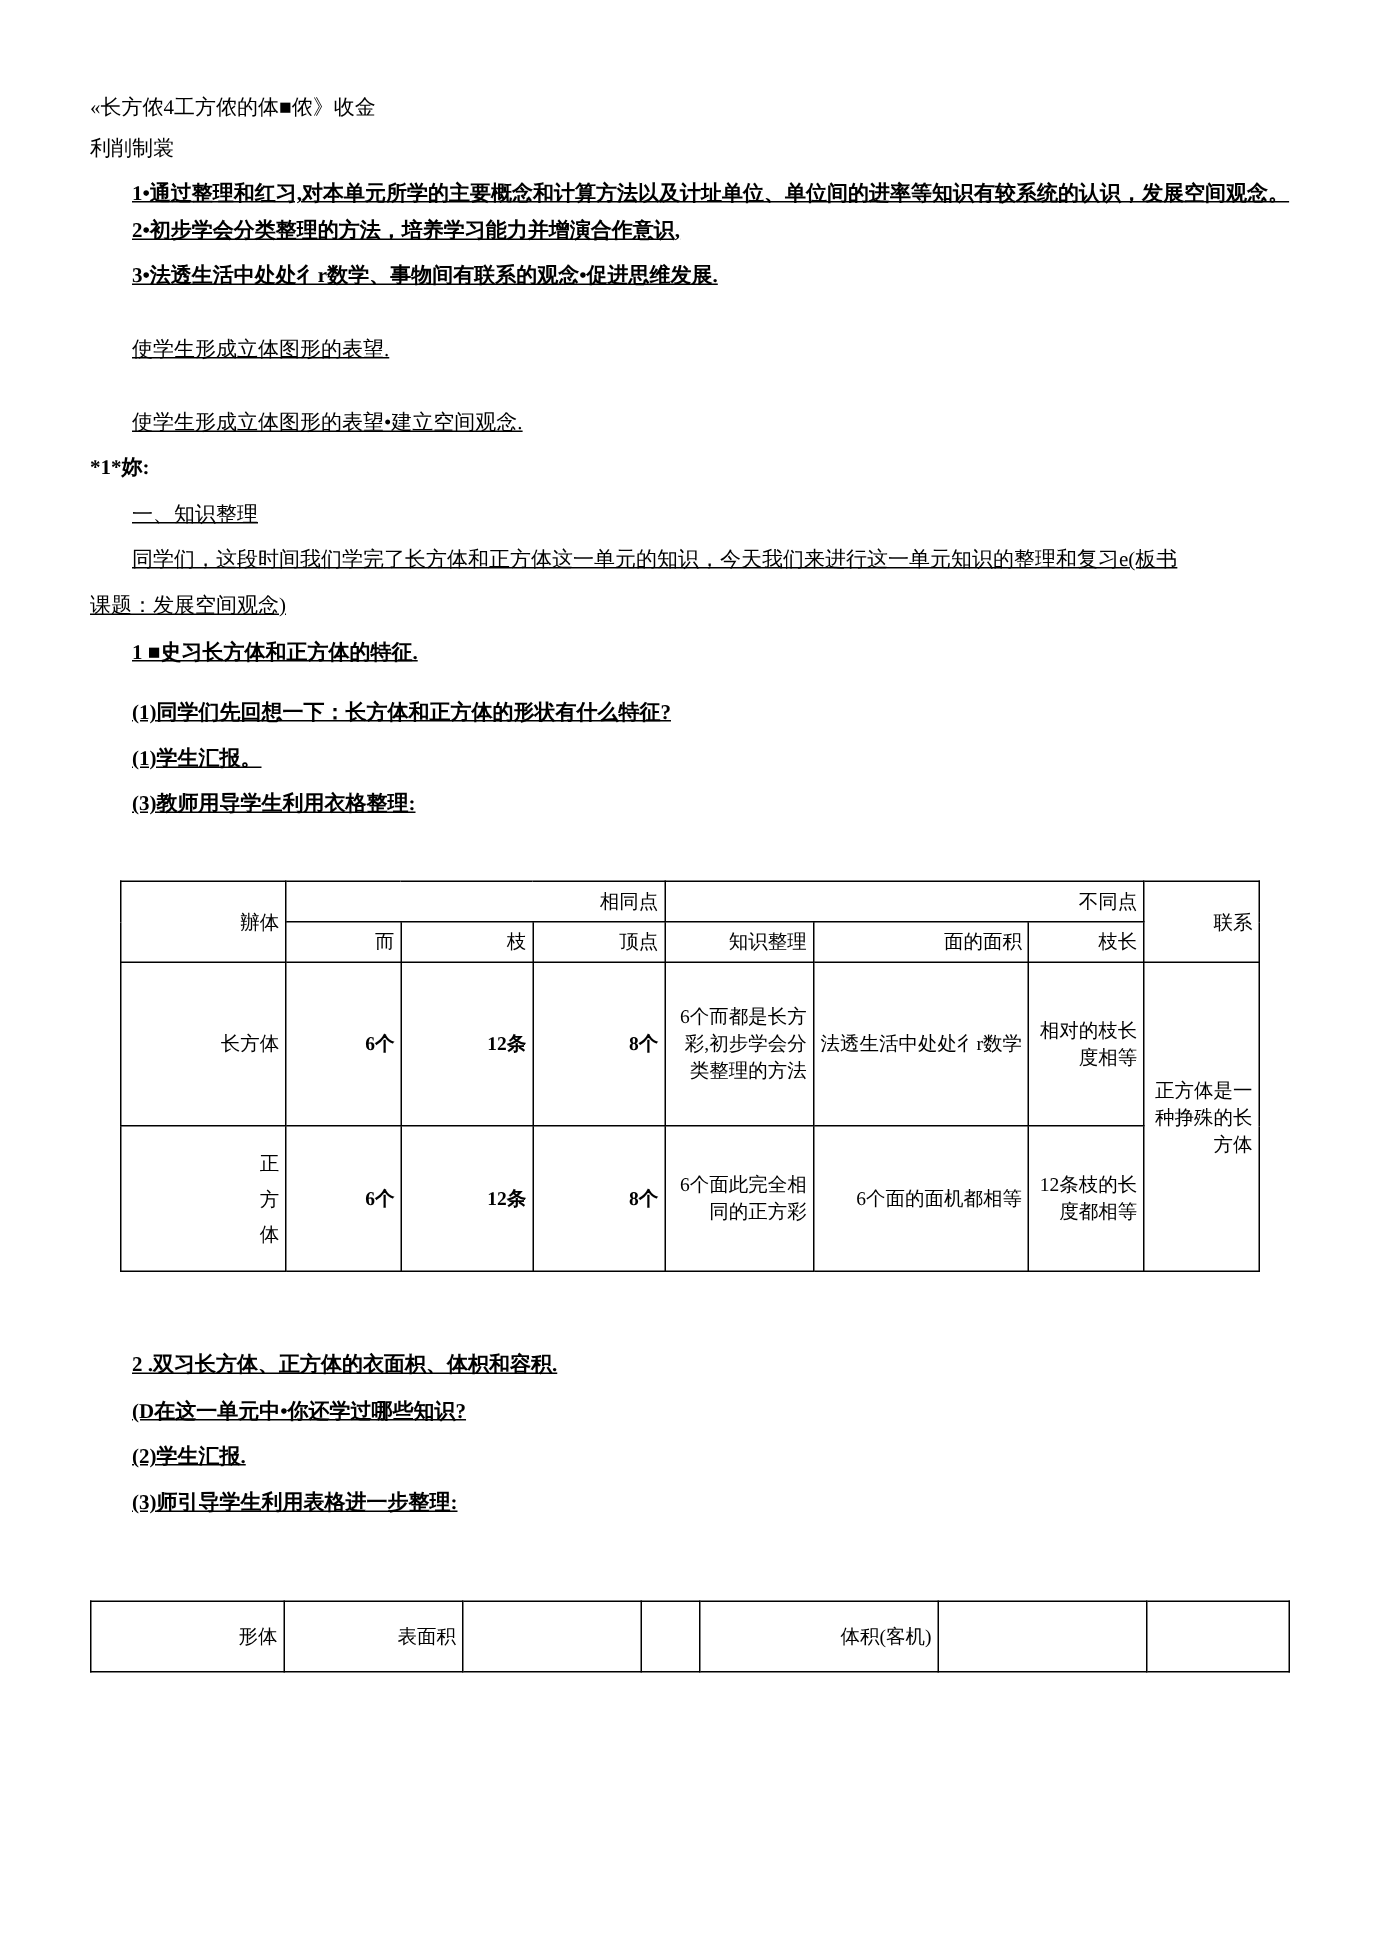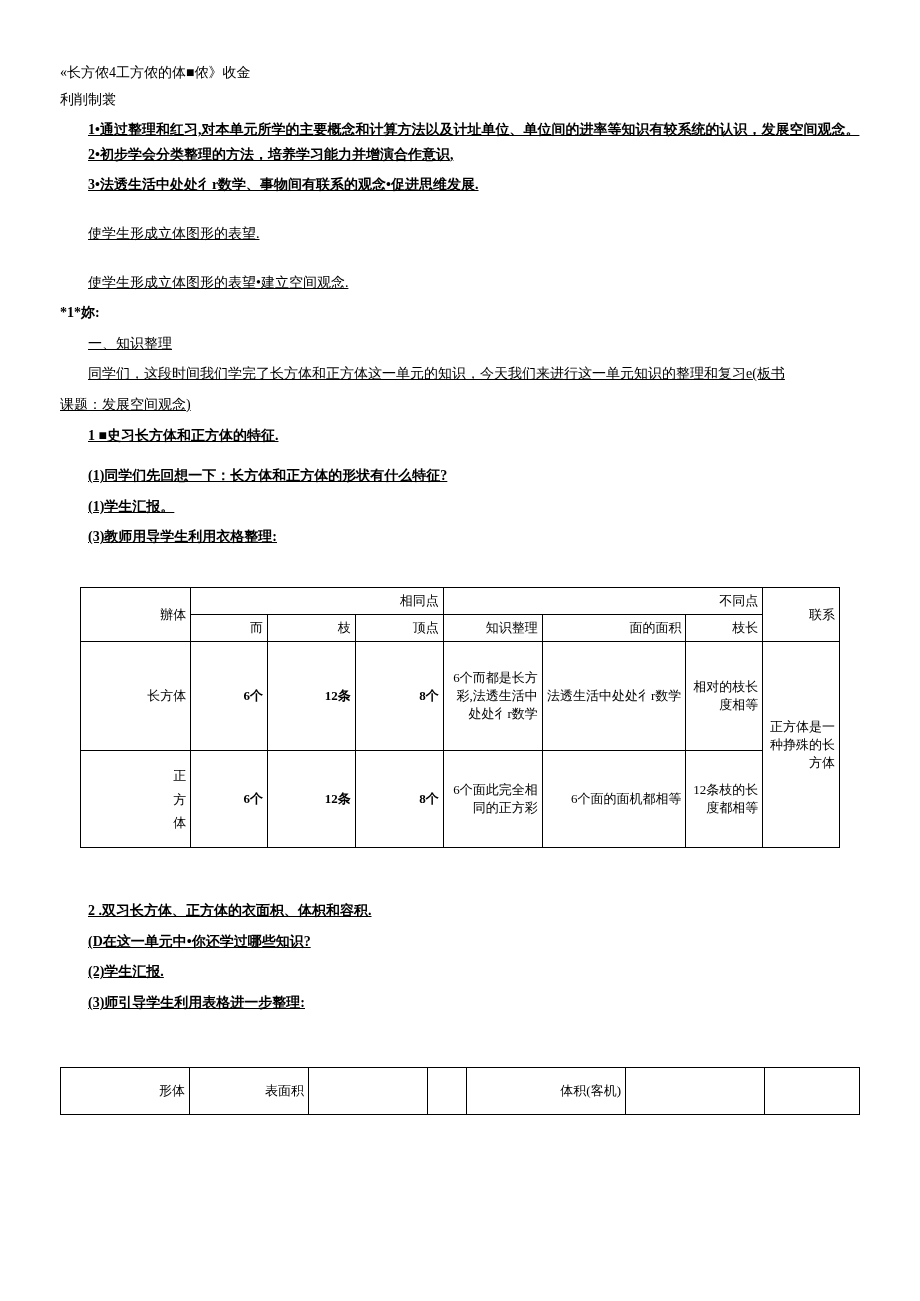--- a/index.html
+++ b/index.html
@@ -98,21 +98,21 @@
     <td style="width:70px;margin-left:13px;">顶点</td>
     <td style="width:80px;">知识整理</td>
     <td style="width:120px;">面的面积</td>
     <td style="width:60px;">枝长</td>
   </tr>
   <tr>
     <td style="height:100px;">长方体</td>
     <td class="bold">6个</td>
     <td class="bold">12条</td>
     <td class="bold">8个</td>
-    <td>6个而都是长方彩,法透生活中处处彳r数学</td>
+    <td>6个而都是长方彩,初步学会分类整理的方法</td>
     <td>法透生活中处处彳r数学</td>
     <td>相对的枝长度相等</td>
     <td rowspan="2">正方体是一种挣殊的长方体</td>
   </tr>
   <tr>
     <td style="height:88px;line-height:1.8;">
       <span>正</span><br>
       <span>方</span><br>
       <span>体</span>
     </td>

